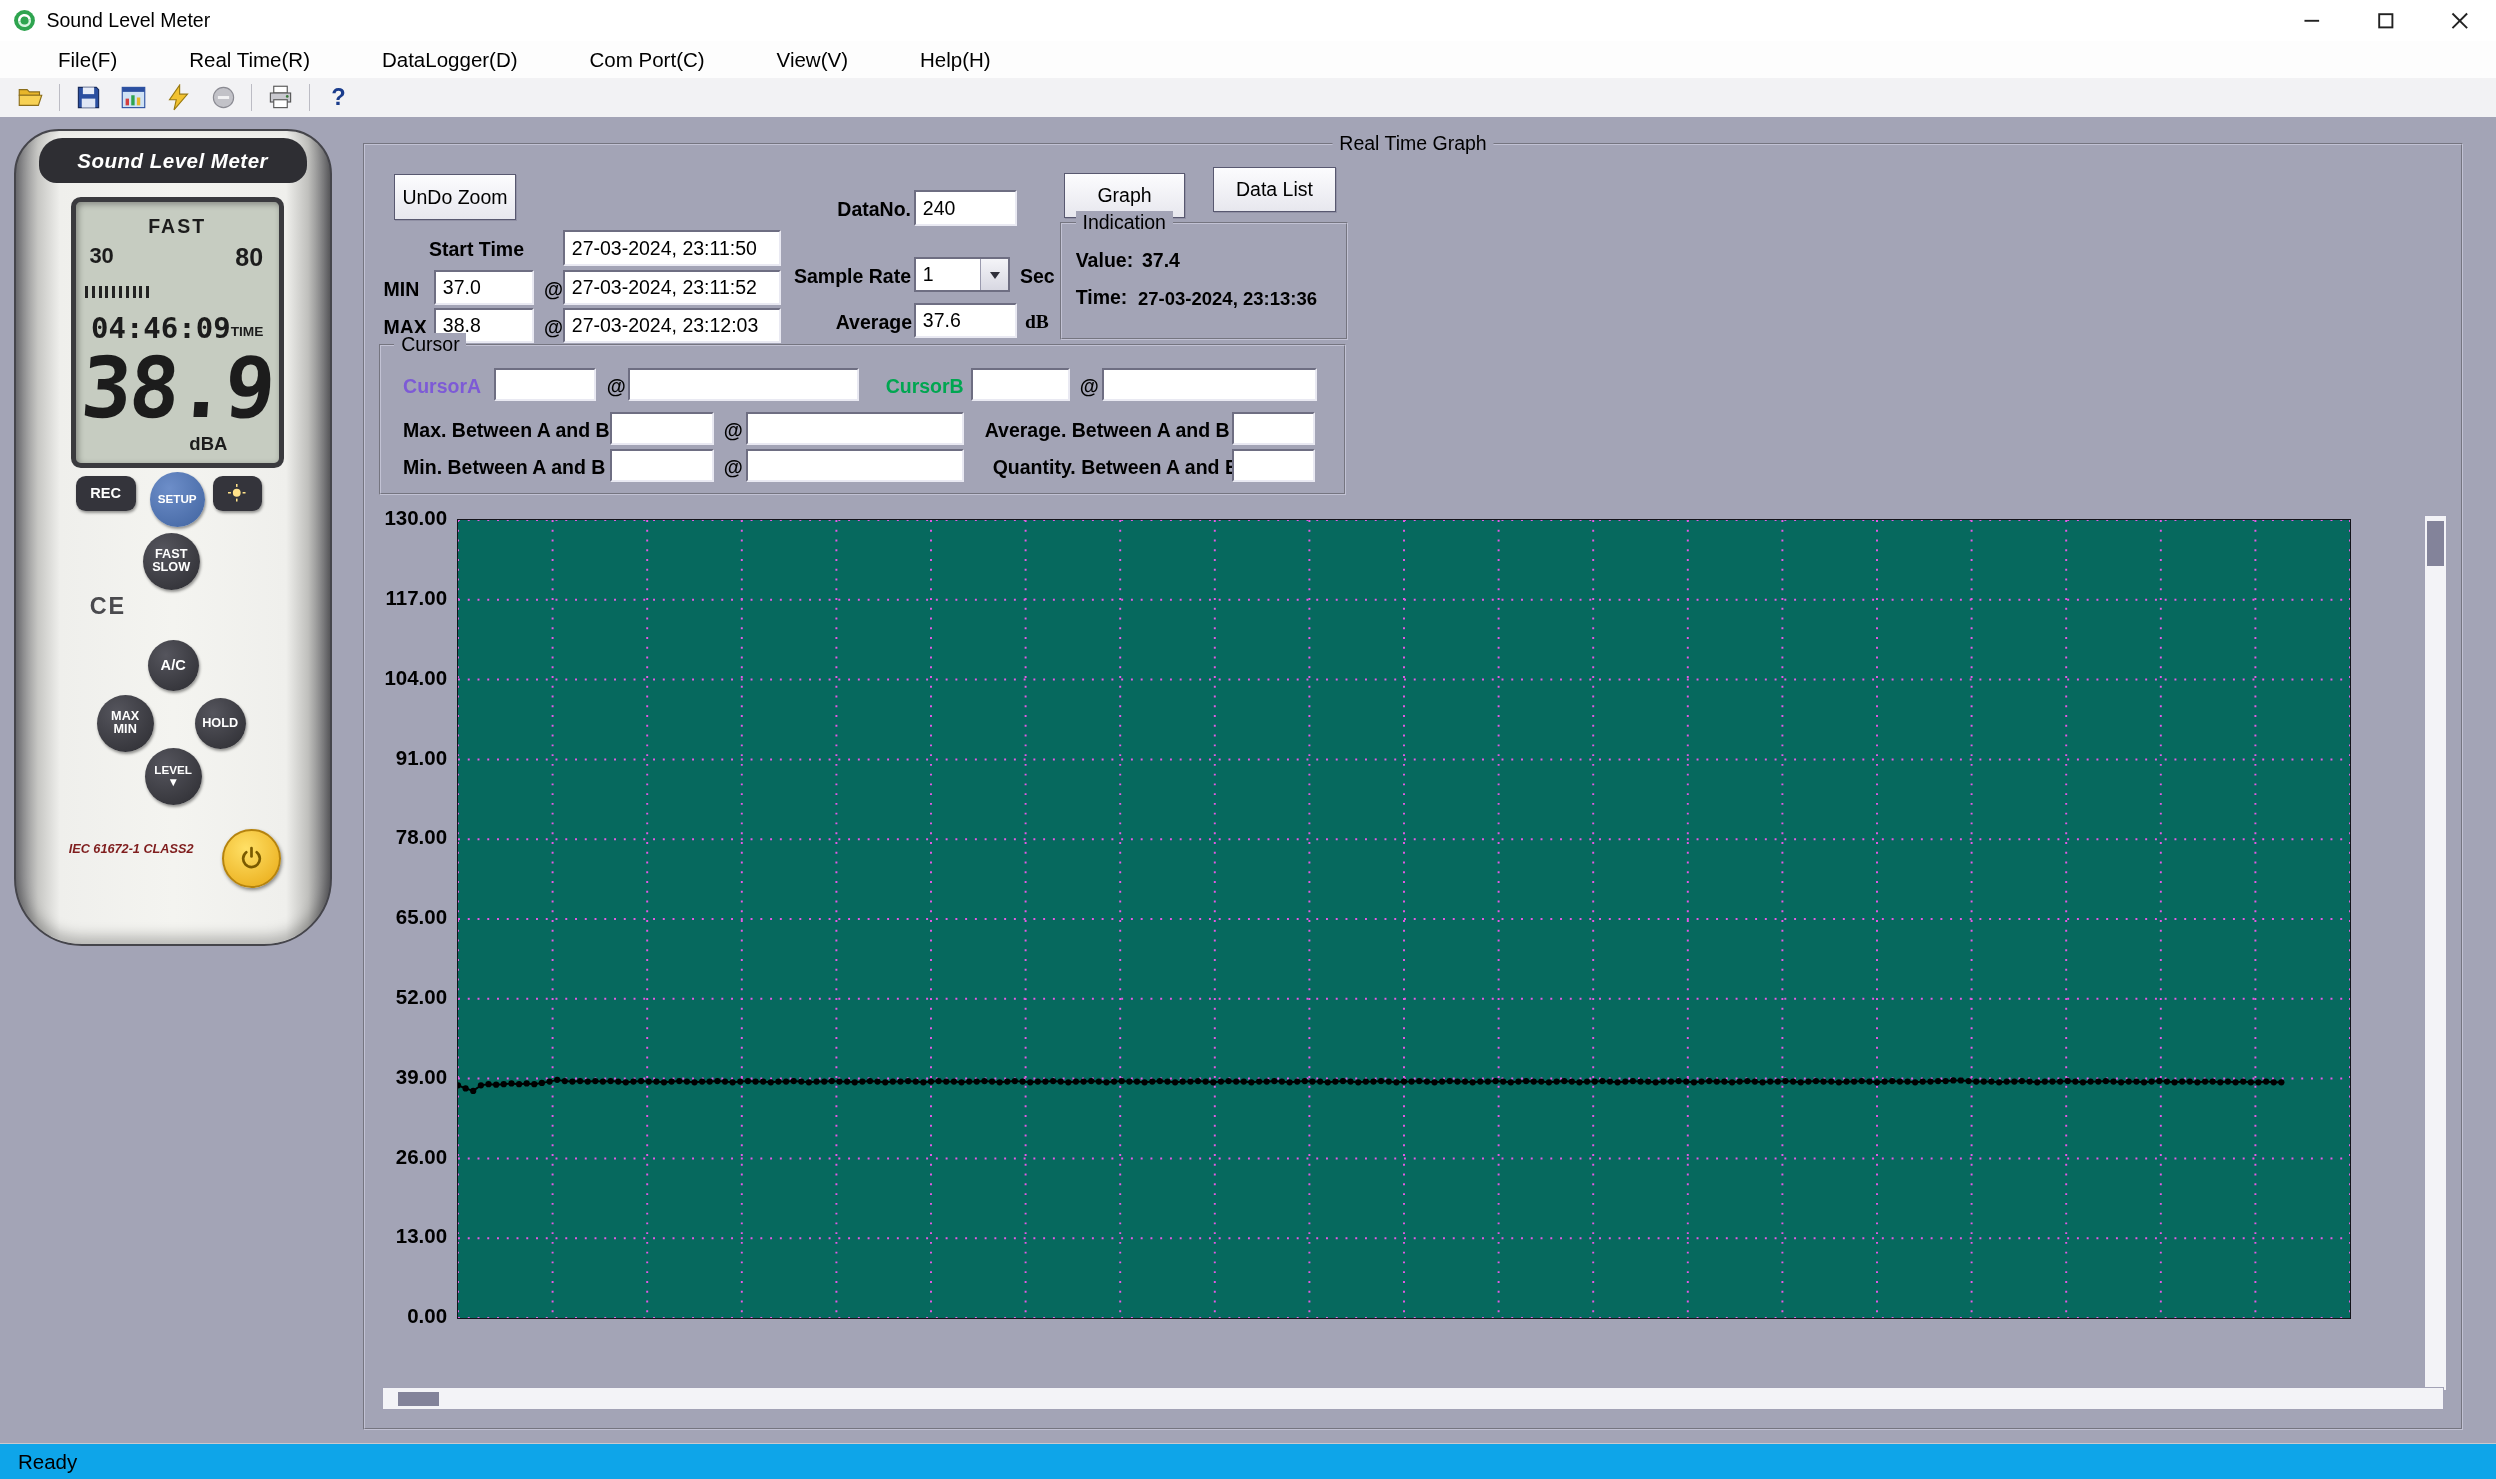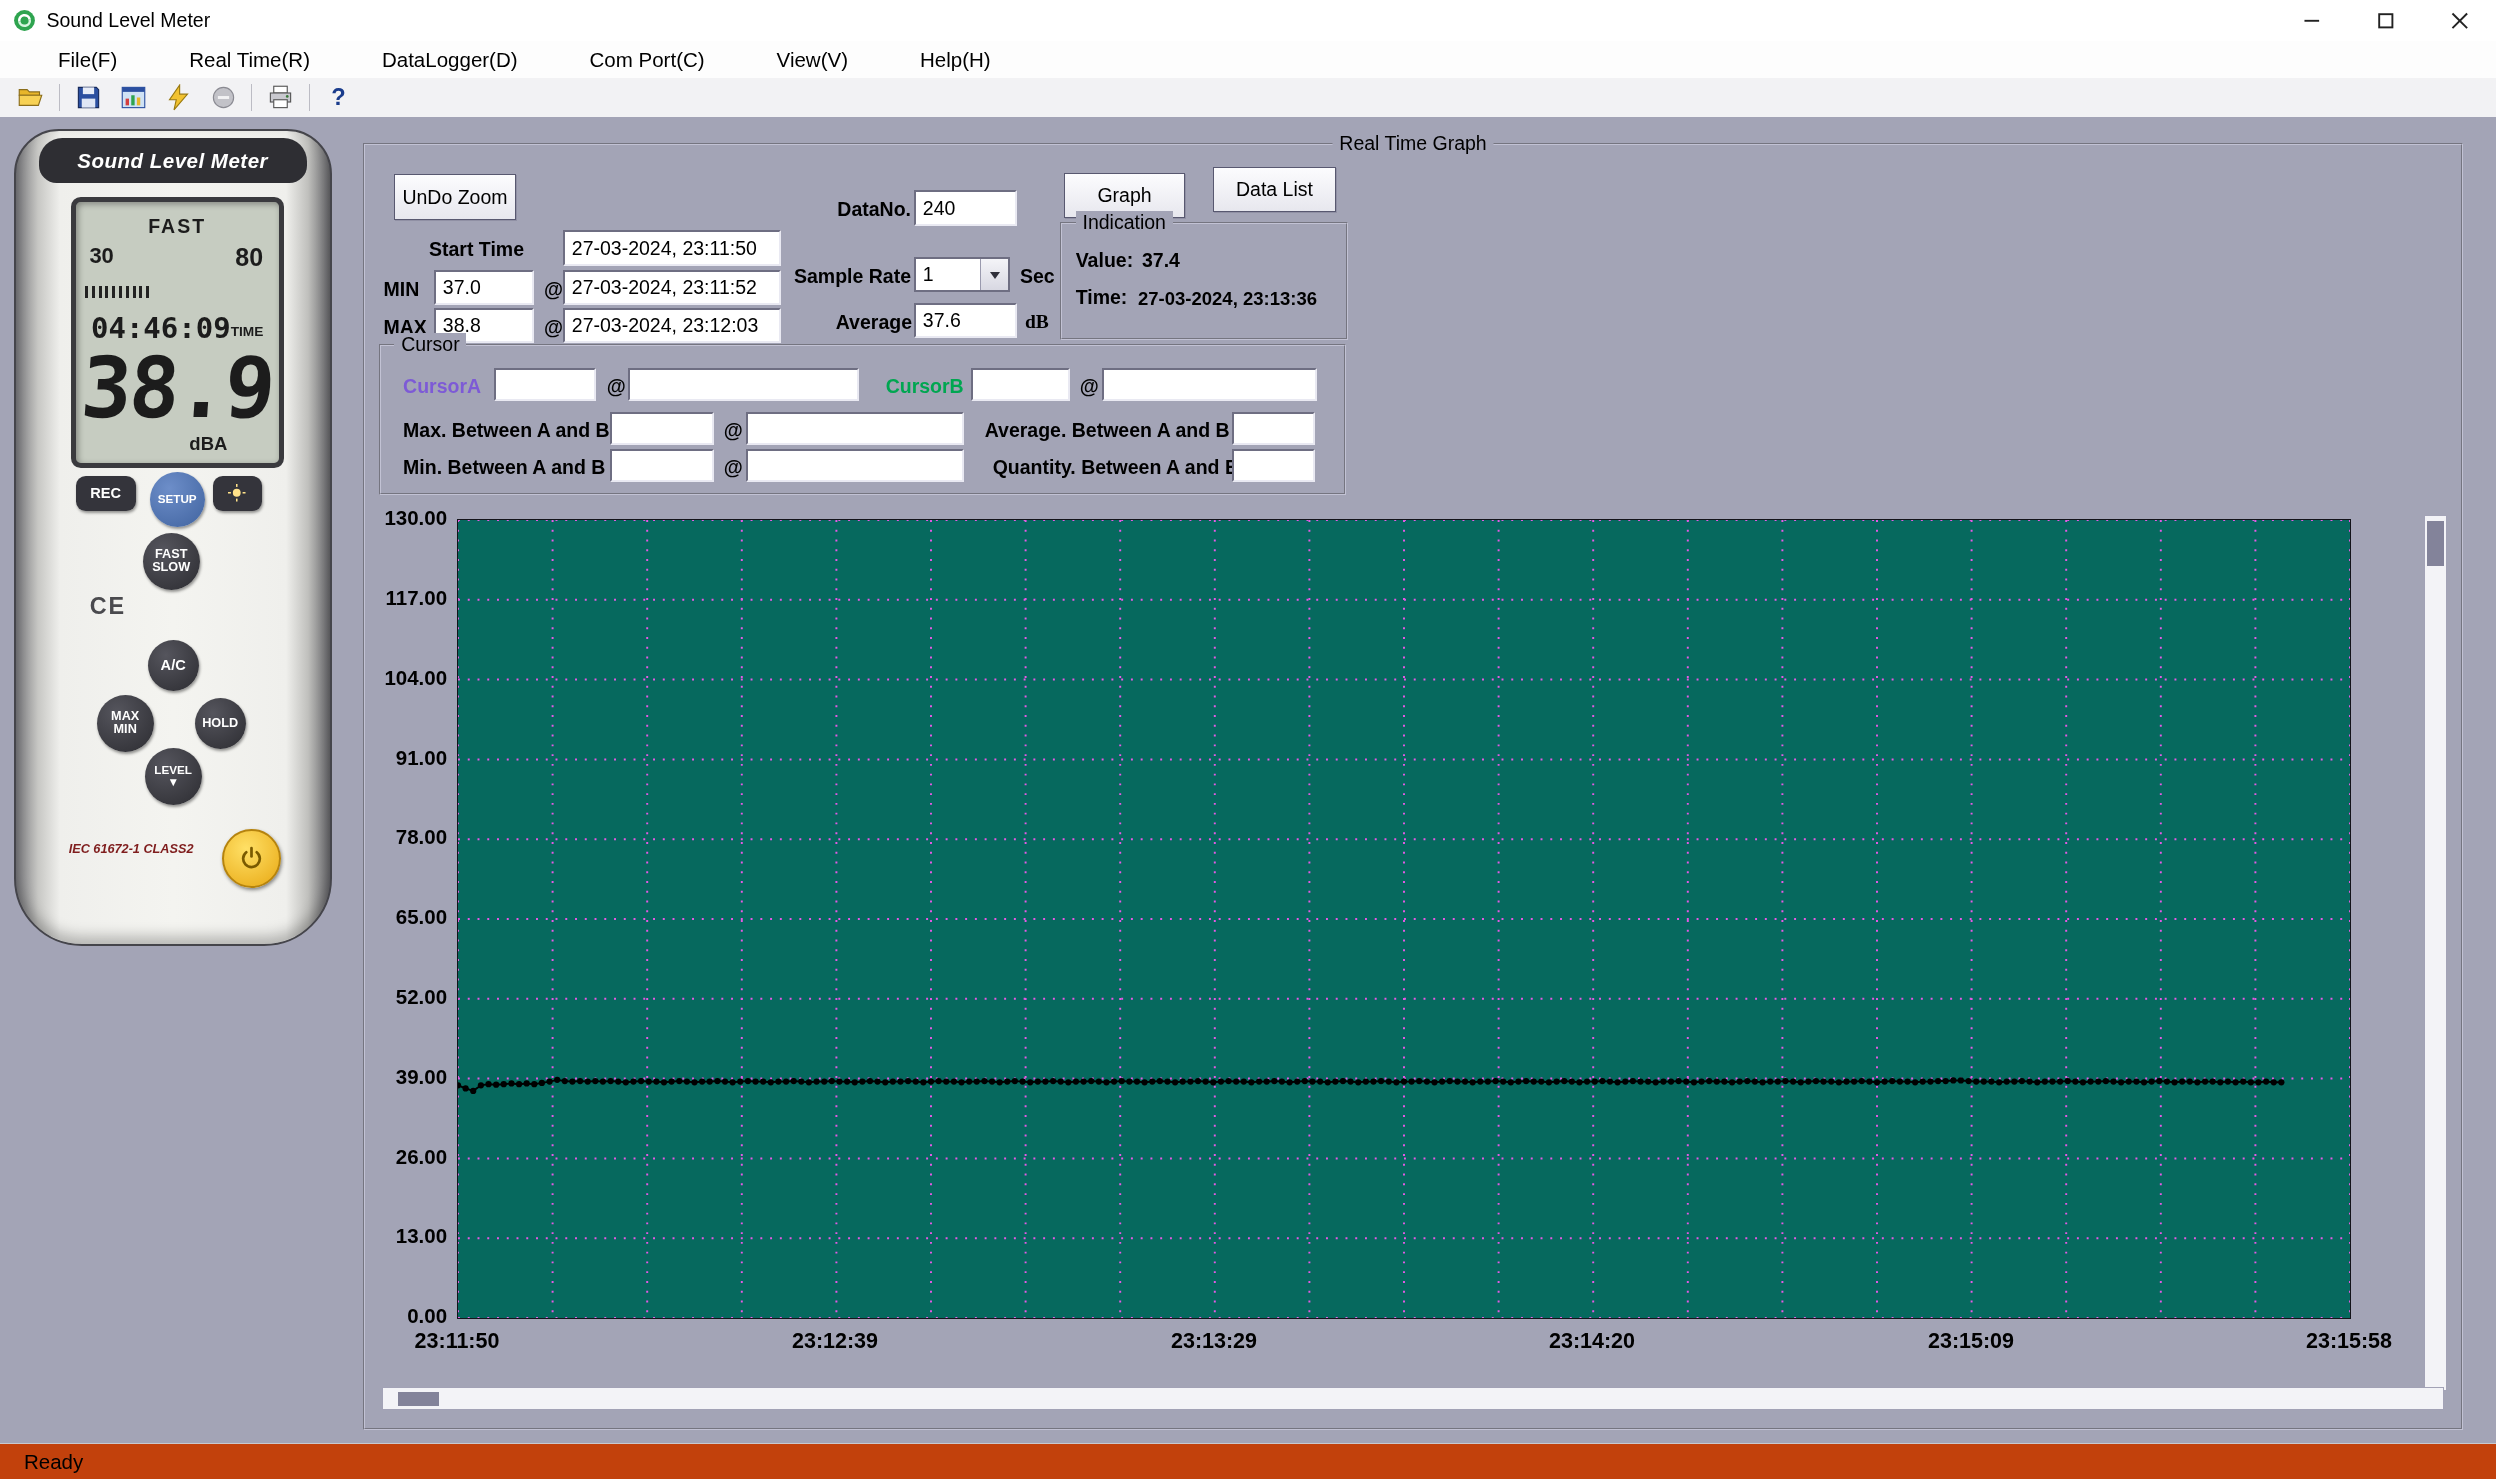--- a/index.html
+++ b/index.html
@@ -94,22 +94,22 @@
   #y-labels{position:absolute;left:0;top:374px;width:86px;height:798px;}
   .y-tick{position:absolute;right:3.9px;font-size:20.5px;font-weight:bold;}
   #x-labels{position:absolute;left:92px;top:1184px;width:1892px;height:29px;}
   .x-tick{position:absolute;transform:translateX(-50%);font-size:21.5px;font-weight:bold;white-space:nowrap;}
   
   #vscroll{position:absolute;left:2059px;top:370px;width:23.4px;height:876px;background:#f3f3f7;border:1px solid #a2a2b6;box-sizing:border-box;}
   #vscroll-thumb{position:absolute;left:2px;right:2px;top:4.9px;height:45px;background:#83839a;}
   #hscroll{position:absolute;left:16.6px;top:1242px;width:2062px;height:23.4px;background:#f3f3f7;border:1px solid #a2a2b6;box-sizing:border-box;}
   #hscroll-thumb{position:absolute;top:3.9px;bottom:3.9px;left:15.6px;width:41px;background:#83839a;}
   
-  #statusbar{position:absolute;left:0;right:0;bottom:0;height:35px;background:#c2410c;
-    border-top:1px solid #c9c9ce;display:flex;align-items:center;padding-left:24px;font-size:20.5px;}
+  #statusbar{position:absolute;left:0;right:0;bottom:0;height:35px;background:#0ea5e9;
+    border-top:1px solid #c9c9ce;display:flex;align-items:center;padding-left:18px;font-size:20.5px;}
 </style>
 </head>
 <body>
 
 <div id="titlebar">
   <svg id="app-icon" viewBox="0 0 24 24">
     <circle cx="12" cy="12" r="10" fill="#2ea44f"></circle>
     <path d="M7 13a5 5 0 0 1 10-2" stroke="#fff" stroke-width="2.4" fill="none"></path>
     <path d="M17 11a5 5 0 0 1-10 2" stroke="#d6f5df" stroke-width="2.4" fill="none"></path>
   </svg>
@@ -618,28 +618,20 @@
           <circle cx="1814.8" cy="575.7" r="3.2" fill="#000000"></circle>
           <circle cx="1822.7" cy="576.4" r="3.2" fill="#000000"></circle>
           <circle cx="1830.5" cy="575.7" r="3.2" fill="#000000"></circle>
           <circle cx="1838.3" cy="576.4" r="3.2" fill="#000000"></circle>
           <circle cx="1846.1" cy="576.4" r="3.2" fill="#000000"></circle>
           <circle cx="1854.0" cy="575.7" r="3.2" fill="#000000"></circle>
           <circle cx="1861.8" cy="576.4" r="3.2" fill="#000000"></circle>
           <circle cx="1869.6" cy="576.4" r="3.2" fill="#000000"></circle>
         </svg>
     </div>
-    <div id="x-labels">
-        <div class="x-tick" style="left: 0px;">23:11:50</div>
-        <div class="x-tick" style="left: 378px;">23:12:39</div>
-        <div class="x-tick" style="left: 757px;">23:13:29</div>
-        <div class="x-tick" style="left: 1135px;">23:14:20</div>
-        <div class="x-tick" style="left: 1514px;">23:15:09</div>
-        <div class="x-tick" style="left: 1892px;">23:15:58</div>
-      </div>
 
     <div id="vscroll">
       <div id="vscroll-thumb"></div>
     </div>
     <div id="hscroll">
       <div id="hscroll-thumb"></div>
     </div>
   </div>
 </div>
 

